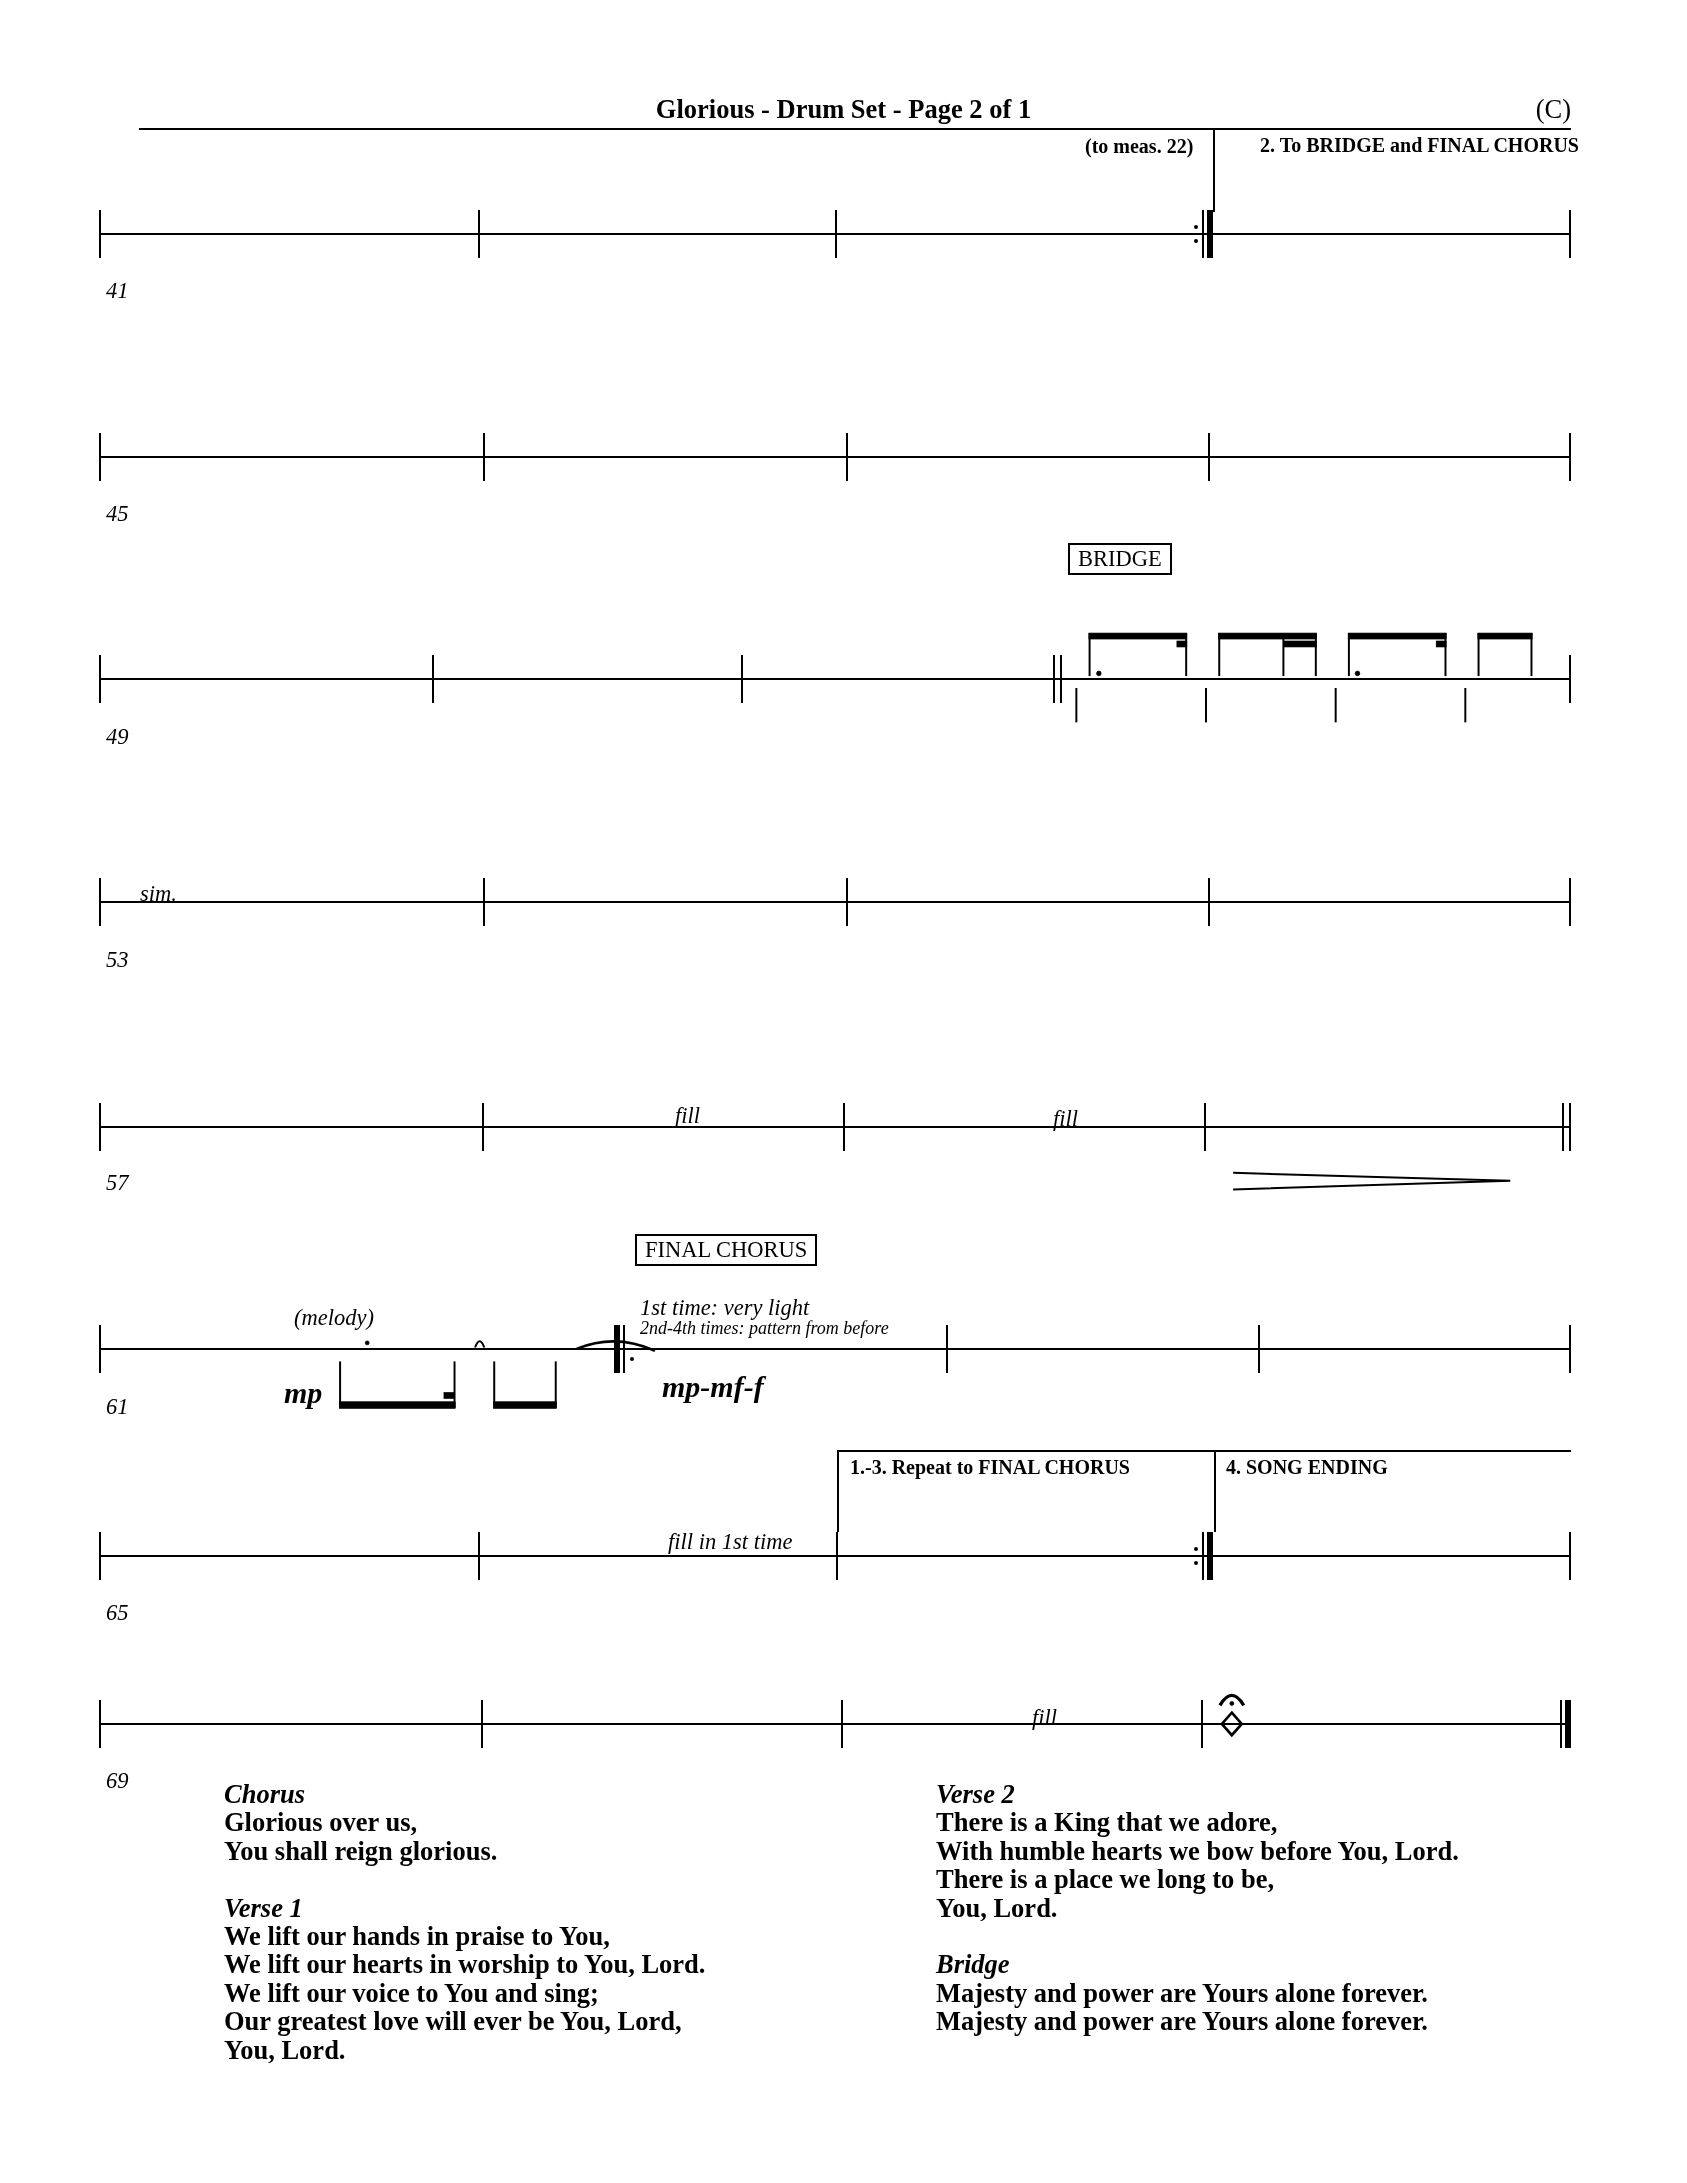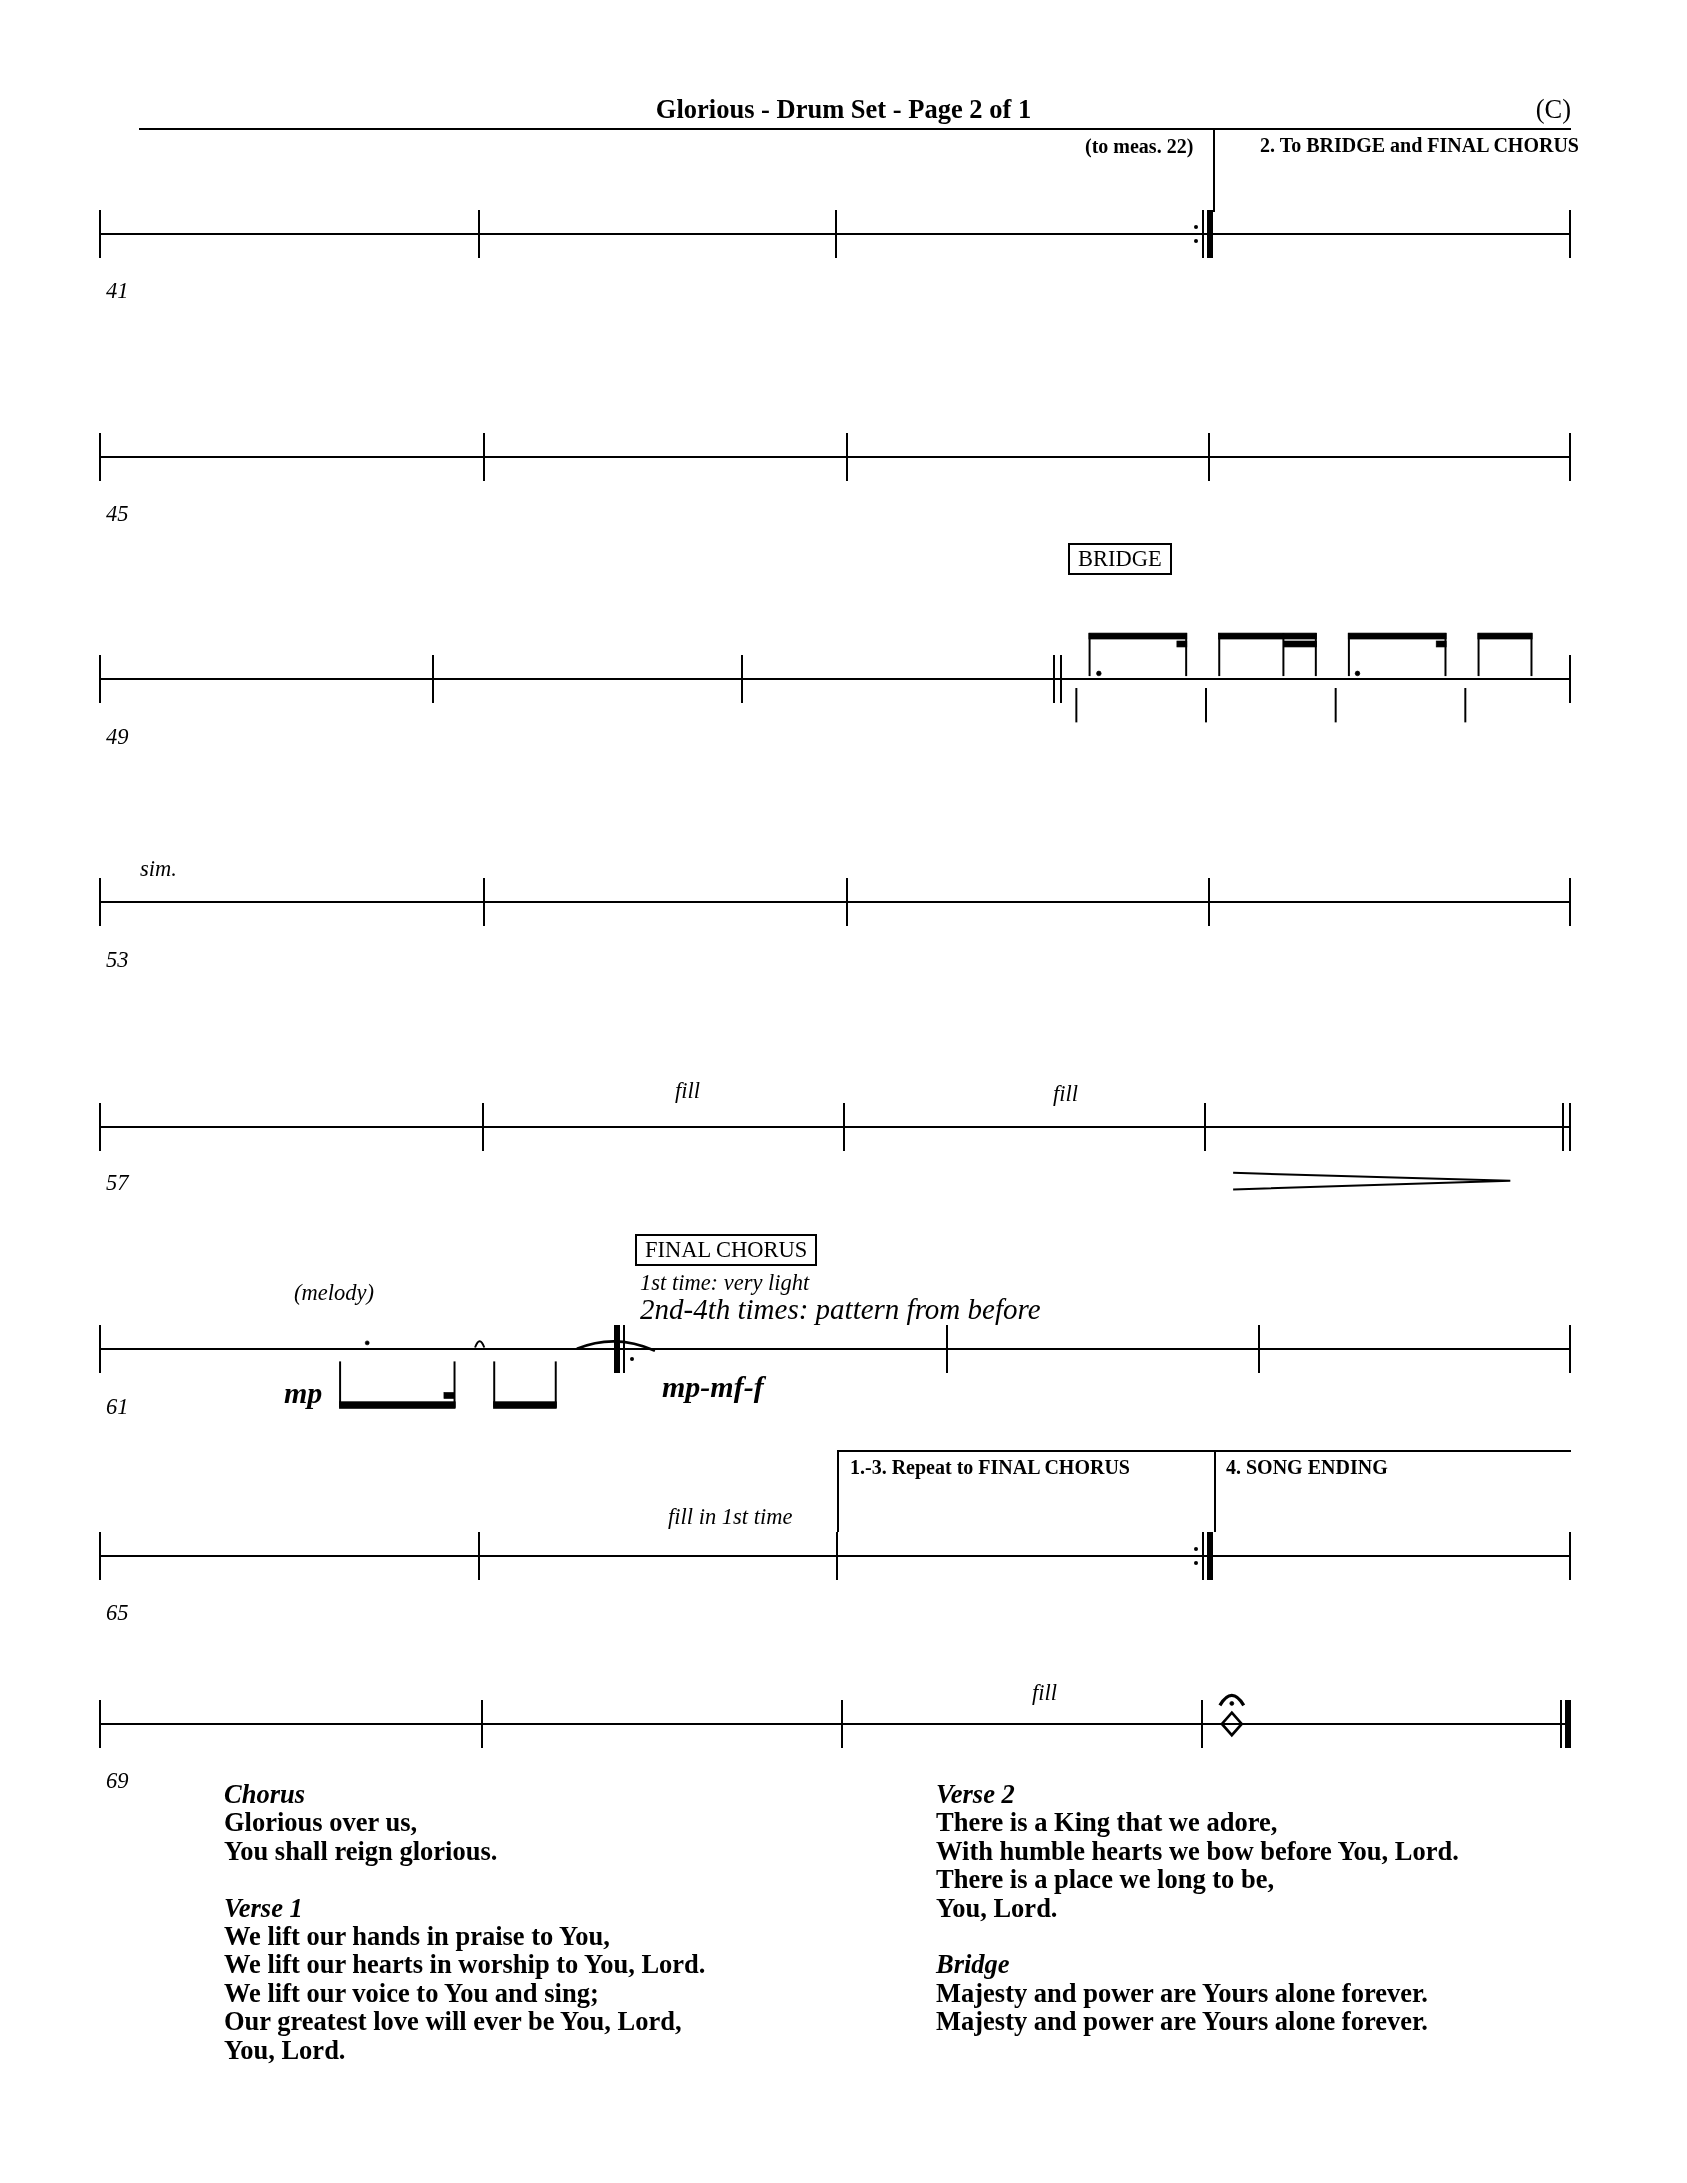--- a/index.html
+++ b/index.html
@@ -7,21 +7,21 @@
          font-family:"Liberation Serif","DejaVu Serif",serif; color:#000; }
   .abs { position:absolute; }
   .header-title { left:0; width:1687px; top:94px; text-align:center; font-weight:bold; font-size:26.5px; }
   .header-key { right:116px; top:94px; font-size:26.5px; }
   .header-rule { left:139px; width:1432px; top:128px; height:2px; background:#000; }
   .staff { position:absolute; height:0; }
   .staff-line { position:absolute; left:0; right:0; top:-1.3px; height:2.6px; background:#000; }
   .bar { position:absolute; top:-24px; width:2px; height:48px; background:#000; }
   .bar.thick { width:6px; }
   .mnum { position:absolute; font-style:italic; font-size:22.5px; }
-  .ital { font-style:italic; }
+  .ital { font-style:italic;margin-top:25px; }
   .boxed { border:2px solid #000; padding:1.3px 8px; font-size:22.5px; line-height:25px; }
   .volta-label { font-size:20px; font-weight:bold; }
   .volta-top { position:absolute; height:2px; background:#000; }
   .volta-side { position:absolute; width:2px; background:#000; }
   .dyn { font-style:italic; font-weight:bold; font-size:30px; }
   .lyrics { font-size:26.5px; line-height:28.4px; font-weight:bold; }
   .lyrics .head { font-style:italic; }
   .lyrics .gap { height:28.4px; }
   .dot { position:absolute; width:4px; height:4px; border-radius:50%; background:#000; }
   svg { position:absolute; overflow:visible; }
@@ -122,21 +122,21 @@
   <div class="bar" style="left:1470px;"></div>
 </div>
 <svg style="left:0; top:0;" width="1687" height="2183" viewBox="0 0 2550 3300">
   <polyline points="1864,1773 2283,1785 1864,1798" fill="none" stroke="#000" stroke-width="3"></polyline>
 </svg>
 <div class="mnum" style="left:106px; top:1170px;">57</div>
 
 <div class="abs boxed" style="left:635px; top:1234px;">FINAL CHORUS</div>
 <div class="abs ital" style="left:294px; top:1280px; font-size:22.5px;">(melody)</div>
 <div class="abs ital" style="left:640px; top:1270px; font-size:22.5px;">1st time: very light</div>
-<div class="abs ital" style="left:640px; top:1293px; font-size:29px;">2nd-4th times: pattern from before</div>
+<div class="abs ital" style="left:640px; top:1293px; font-size:18px;">2nd-4th times: pattern from before</div>
 <div class="staff" style="left:99px; width:1472px; top:1349px;">
   <div class="staff-line"></div>
   <div class="bar" style="left:0;"></div>
   <div class="bar thick" style="left:515px;"></div>
   <div class="bar" style="left:524px;"></div>
   <div class="dot" style="left:531px; top:8px;"></div>
   <div class="bar" style="left:847px;"></div>
   <div class="bar" style="left:1159px;"></div>
   <div class="bar" style="left:1470px;"></div>
 </div>

